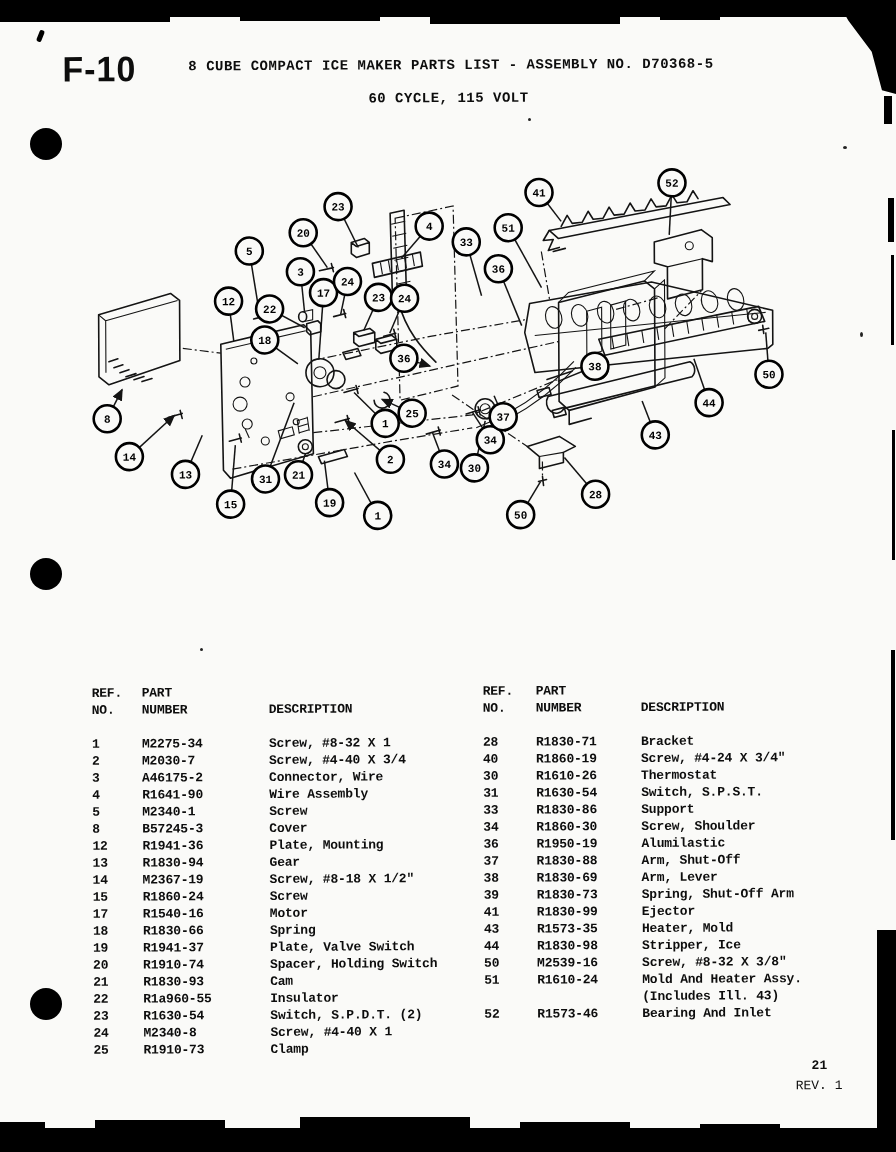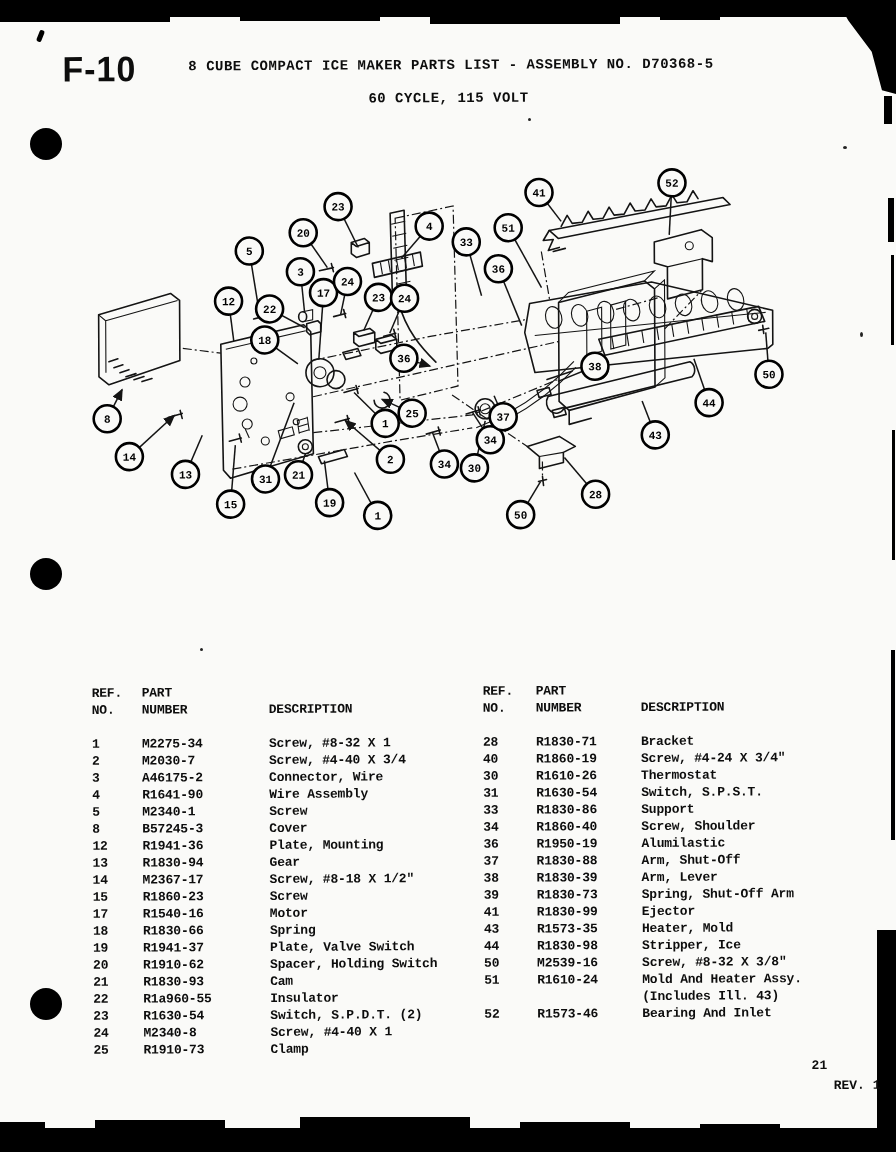--- a/index.html
+++ b/index.html
@@ -22,21 +22,21 @@
   
   .pcol{position:absolute;top:683px;font-size:13px;font-weight:700;letter-spacing:-0.2px;}
   .pcol .trow{display:grid;height:17px;line-height:17px;white-space:nowrap;}
   .col-left{left:88px;width:392px;}
   .col-left .trow{grid-template-columns:50px 127px 1fr;}
   .col-right{left:479px;width:400px;}
   .col-right .trow{grid-template-columns:53px 105px 1fr;}
   .spacer{height:17px;}
   
   .pagenum{position:absolute;left:806px;top:1060px;font-size:13px;font-weight:700;}
-  .rev{position:absolute;left:790px;top:1080px;font-size:13px;font-weight:700;margin-left:38px;}
+  .rev{position:absolute;left:790px;top:1080px;font-size:13px;font-weight:400;}
   
   svg.diagram{position:absolute;left:0;top:0;}
   svg.diagram *{vector-effect:non-scaling-stroke;}
   .ln{stroke:#141414;stroke-width:1.6;fill:none;stroke-linejoin:round;stroke-linecap:round;}
   .thin{stroke:#141414;stroke-width:1.1;fill:none;}
   .dash{stroke:#141414;stroke-width:1.2;fill:none;stroke-dasharray:9 3 2 3;}
   .leader{stroke:#141414;stroke-width:1.5;}
   .co-circle{fill:#fafaf8;stroke:#000;stroke-width:2.6;}
   .co-text{font-family:"Liberation Mono","DejaVu Sans Mono",monospace;font-size:11px;font-weight:700;
            text-anchor:middle;fill:#000;}
@@ -457,46 +457,46 @@
             <span>R1941-36</span>
             <span>Plate, Mounting</span>
           </div>
           <div class="trow">
             <span>13</span>
             <span>R1830-94</span>
             <span>Gear</span>
           </div>
           <div class="trow">
             <span>14</span>
-            <span>M2367-17</span>
+            <span>M2367-19</span>
             <span>Screw, #8-18 X 1/2"</span>
           </div>
           <div class="trow">
             <span>15</span>
-            <span>R1860-23</span>
+            <span>R1860-24</span>
             <span>Screw</span>
           </div>
           <div class="trow">
             <span>17</span>
             <span>R1540-16</span>
             <span>Motor</span>
           </div>
           <div class="trow">
             <span>18</span>
             <span>R1830-66</span>
             <span>Spring</span>
           </div>
           <div class="trow">
             <span>19</span>
             <span>R1941-37</span>
             <span>Plate, Valve Switch</span>
           </div>
           <div class="trow">
             <span>20</span>
-            <span>R1910-62</span>
+            <span>R1910-74</span>
             <span>Spacer, Holding Switch</span>
           </div>
           <div class="trow">
             <span>21</span>
             <span>R1830-93</span>
             <span>Cam</span>
           </div>
           <div class="trow">
             <span>22</span>
             <span>R1a960-55</span>
@@ -553,36 +553,36 @@
             <span>R1630-54</span>
             <span>Switch, S.P.S.T.</span>
           </div>
           <div class="trow">
             <span>33</span>
             <span>R1830-86</span>
             <span>Support</span>
           </div>
           <div class="trow">
             <span>34</span>
-            <span>R1860-40</span>
+            <span>R1860-30</span>
             <span>Screw, Shoulder</span>
           </div>
           <div class="trow">
             <span>36</span>
             <span>R1950-19</span>
             <span>Alumilastic</span>
           </div>
           <div class="trow">
             <span>37</span>
             <span>R1830-88</span>
             <span>Arm, Shut-Off</span>
           </div>
           <div class="trow">
             <span>38</span>
-            <span>R1830-39</span>
+            <span>R1830-69</span>
             <span>Arm, Lever</span>
           </div>
           <div class="trow">
             <span>39</span>
             <span>R1830-73</span>
             <span>Spring, Shut-Off Arm</span>
           </div>
           <div class="trow">
             <span>41</span>
             <span>R1830-99</span>

